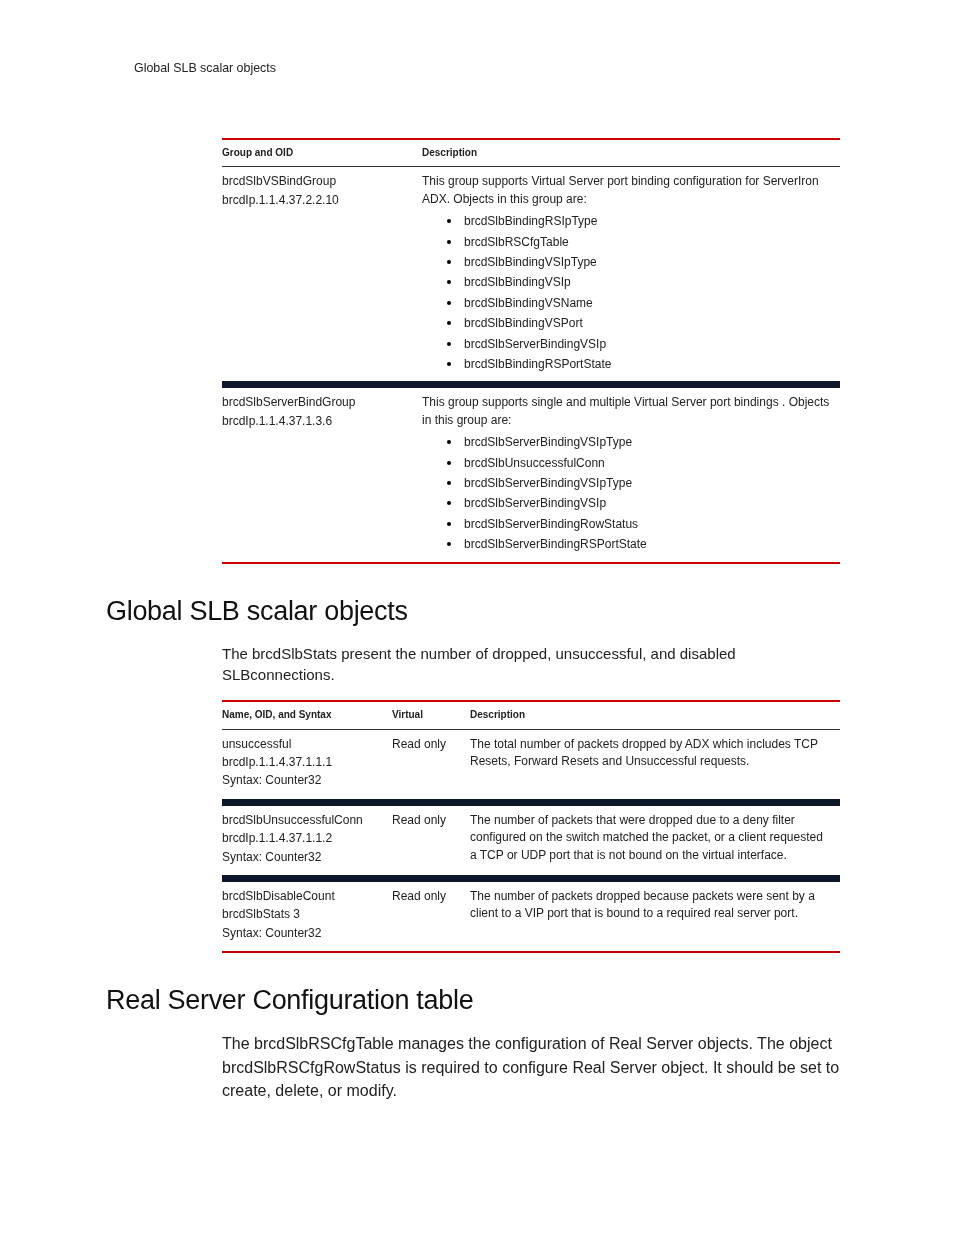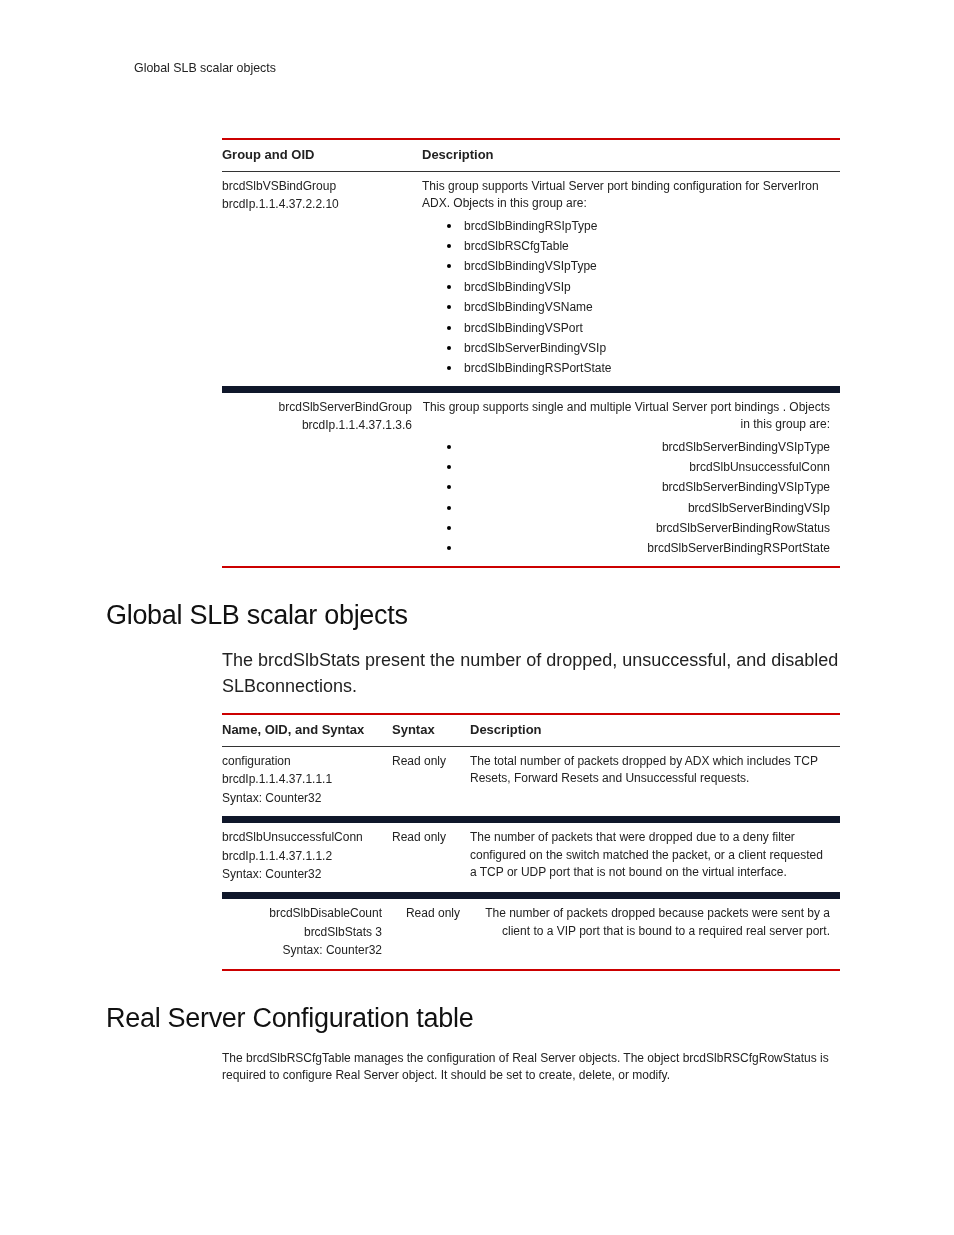--- a/index.html
+++ b/index.html
@@ -23,50 +23,49 @@
     font-family: "Arial Narrow", Arial, sans-serif;
     font-stretch: condensed;
     font-weight: 400;
     font-size: 27px;
     color: #111;
     margin: 28px 0 12px -8px;
     letter-spacing: -0.3px;
   }
   .section-intro {
     margin: 0 0 14px 108px;
-    font-size: 18px;
+    font-size: 15px;
   }
   .section-intro.small {
     margin-left: 108px;
-    font-size: 12px;
+    font-size: 16px;
   }
   table.doc {
     border-collapse: collapse;
     width: 618px;
     margin-left: 108px;
     margin-bottom: 20px;
     font-size: 12px;
   }
   table.doc thead th {
     text-align: left;
     font-weight: 700;
-    font-size: 13px;
+    font-size: 10px;
     padding: 6px 8px 6px 0;
     border-top: 2px solid #cc0000;
     border-bottom: 1px solid #333;
     vertical-align: bottom;
   }
   table.doc tbody td {
     border-bottom: 7px solid #0f172a;
     padding: 6px 10px 8px 0;
     vertical-align: top;
   }
   table.doc tbody tr.lastrow td {
     border-bottom: 2px solid #cc0000;
-    text-align: right;
   }
   .multiline div { margin-bottom: 1px; }
   ul.bullets {
     list-style: disc;
     margin: 2px 0 0 0;
     padding-left: 40px;
   }
   ul.bullets li { margin: 0; padding-left: 2px; }
   ul.bullets li::marker { font-size: 14px; color:#000; }
 
@@ -143,29 +142,29 @@
 
 <table class="doc t2">
   <colgroup>
       <col class="c1">
       <col class="c2">
       <col class="c3">
     </colgroup>
   <thead>
     <tr>
       <th>Name, OID, and Syntax</th>
-      <th>Syntax</th>
+      <th>Virtual</th>
       <th>Description</th>
     </tr>
   </thead>
   <tbody>
     <tr>
       <td>
         <div class="multiline">
-          <div>configuration</div>
+          <div>unsuccessful</div>
           <div>brcdIp.1.1.4.37.1.1.1</div>
           <div>Syntax: Counter32</div>
         </div>
       </td>
       <td>Read only</td>
       <td>The total number of packets dropped by ADX which includes TCP Resets, Forward Resets and Unsuccessful requests.</td>
     </tr>
     <tr>
       <td>
         <div class="multiline">

